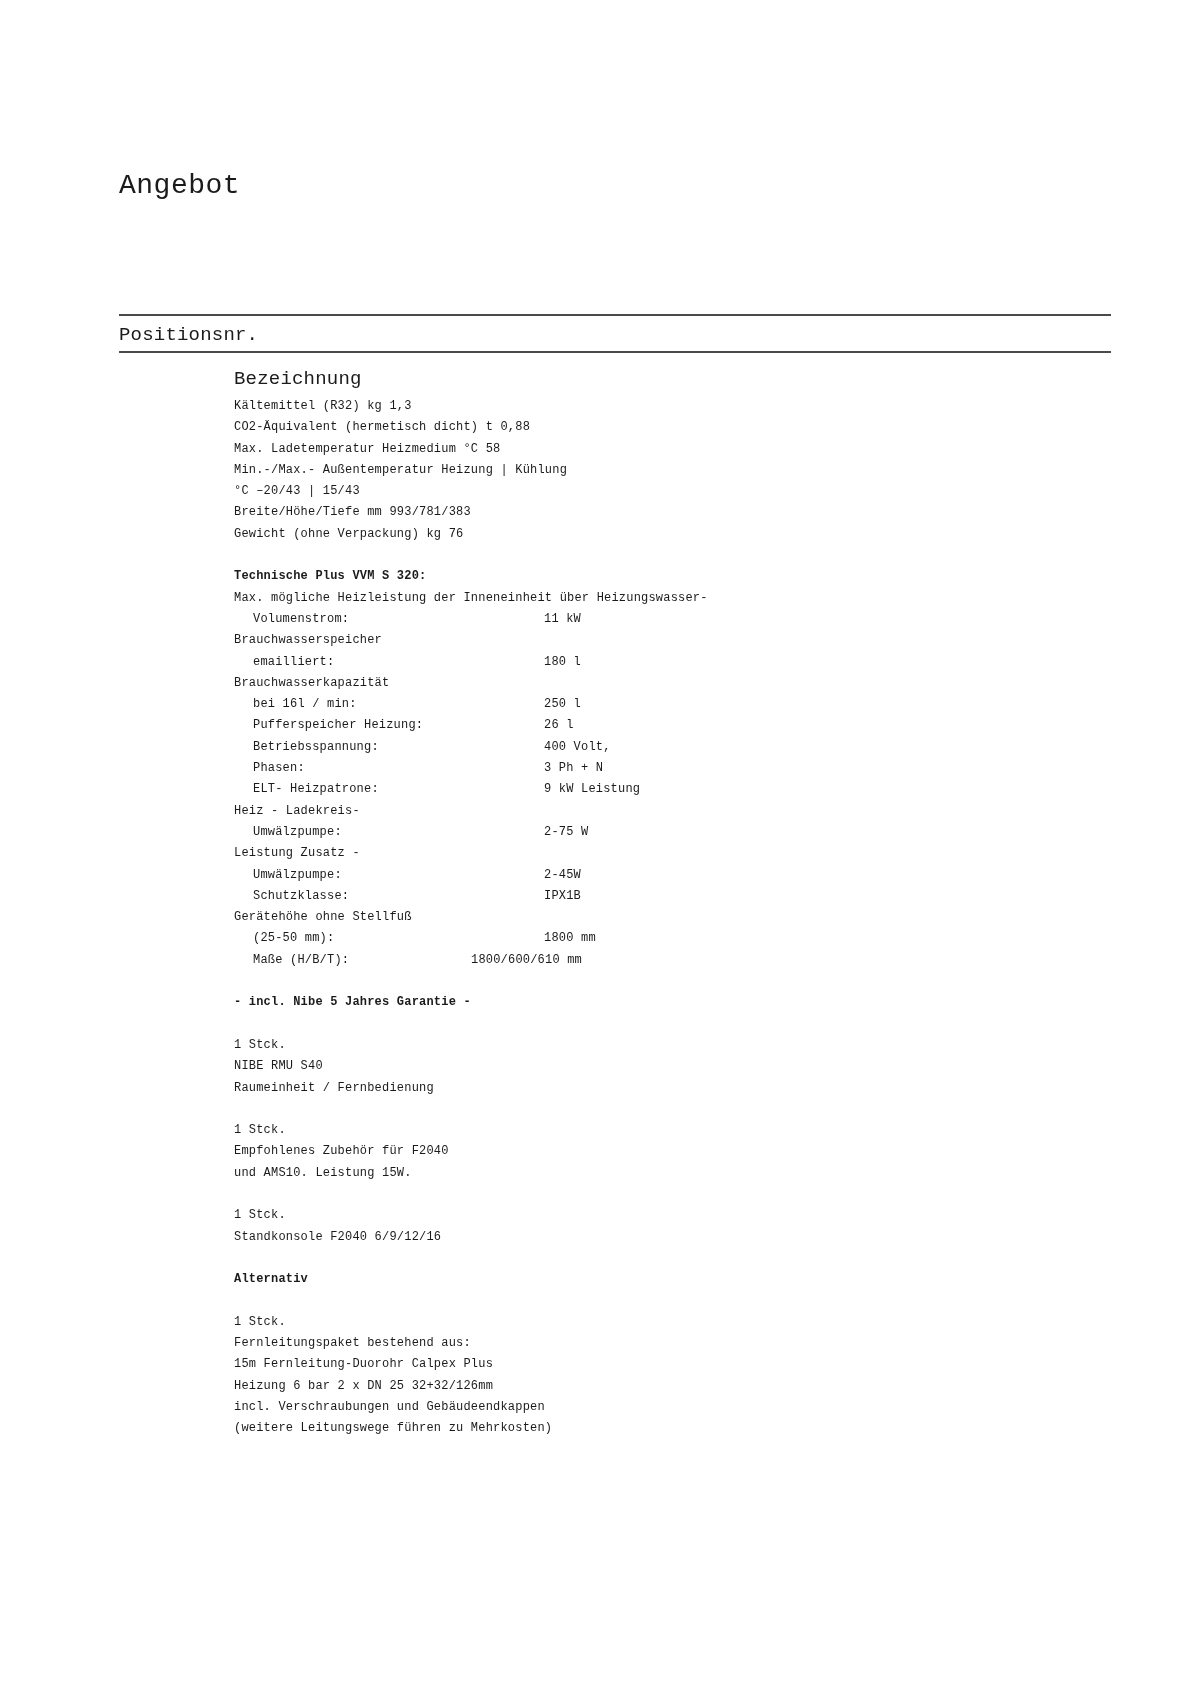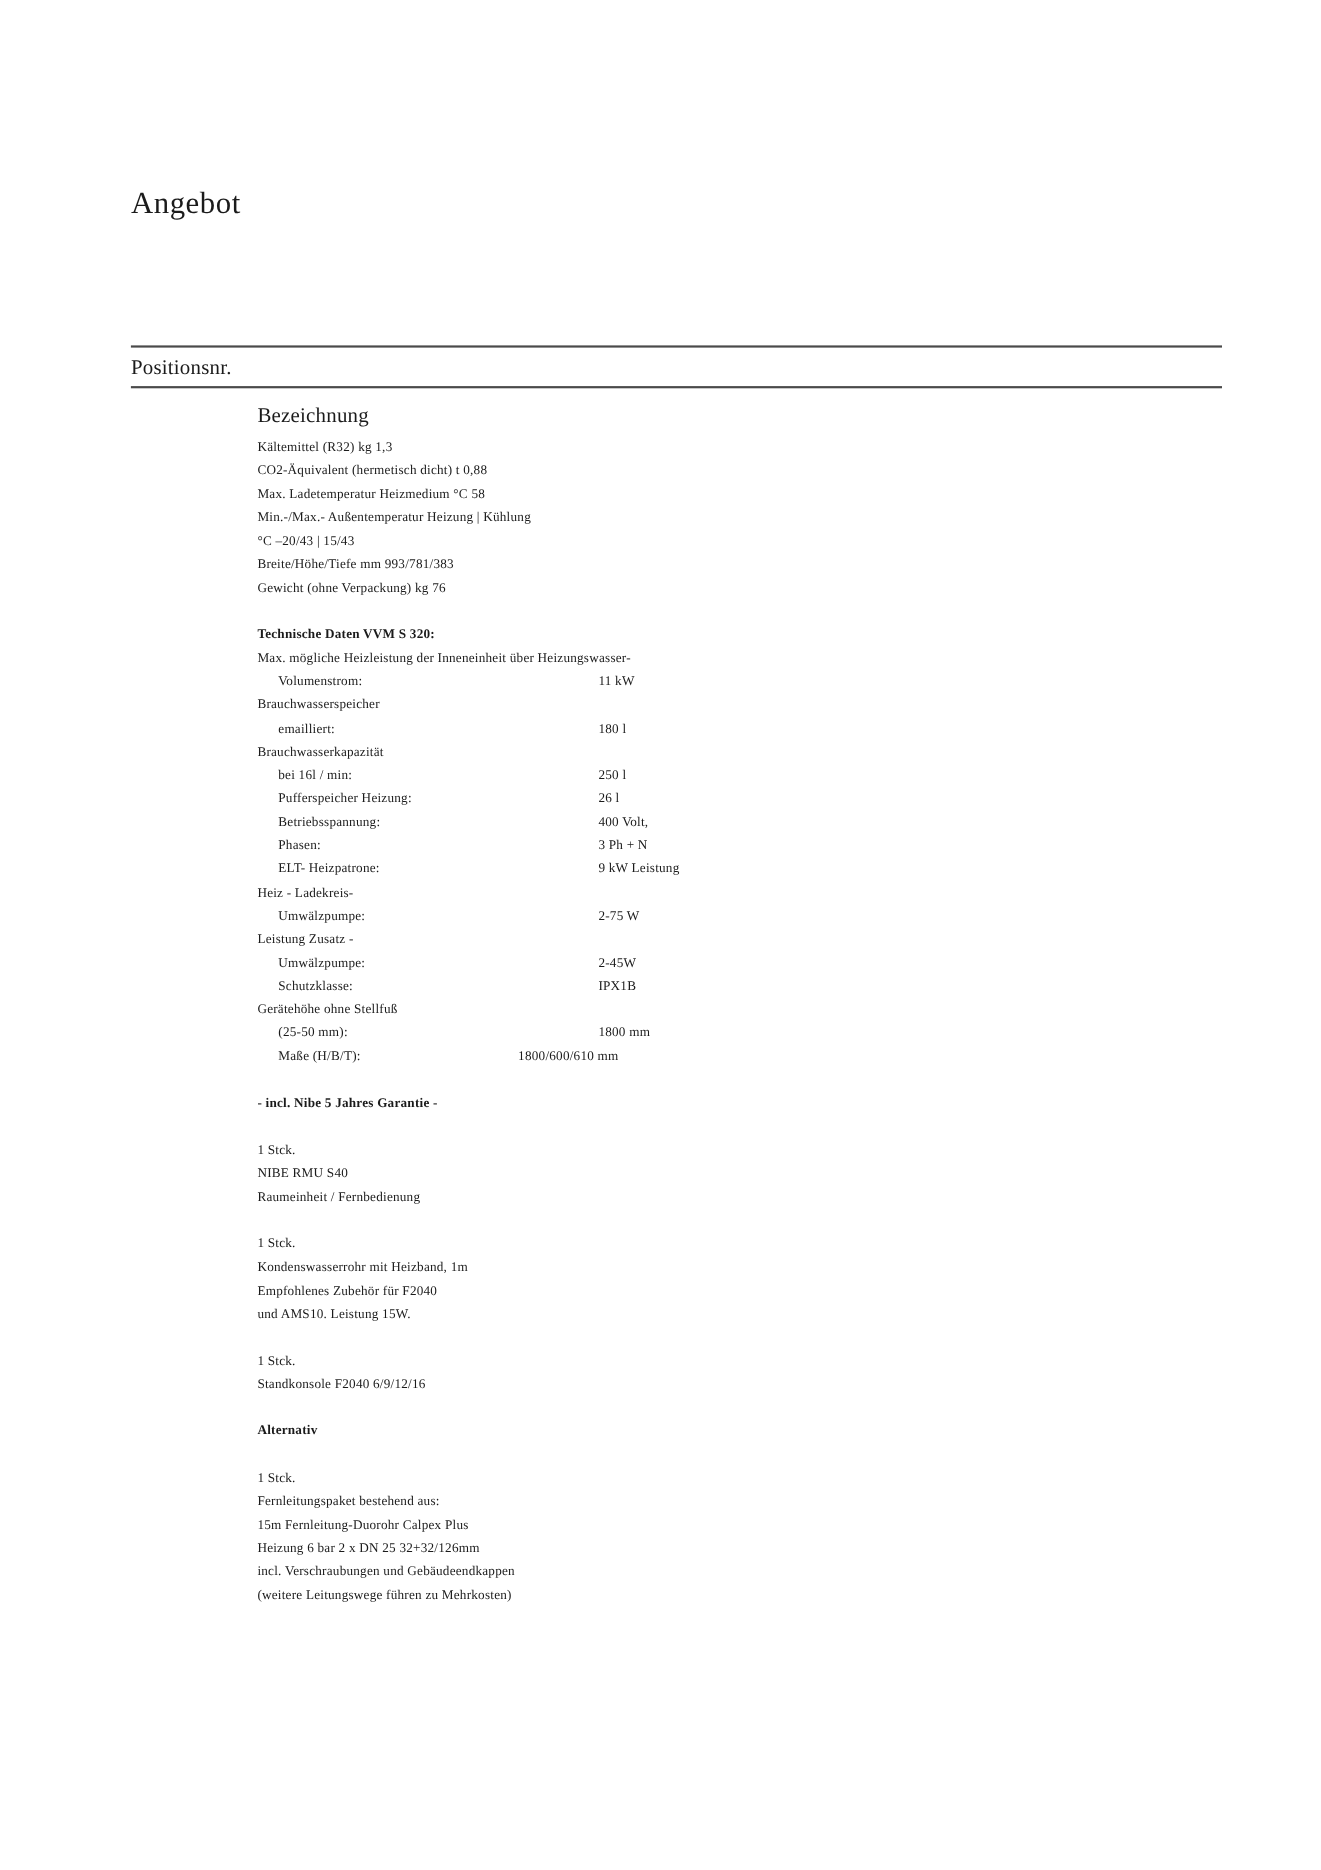--- a/index.html
+++ b/index.html
@@ -1,21 +1,21 @@
 <!DOCTYPE html>
 <html style="--text: #1b1b1b; --rule: #4a4a4a; --bg: #ffffff;"><head>
 <meta charset="utf-8">
 <style>
   html, body { margin: 0; padding: 0; background: #ffffff; }
   .page {
     position: relative;
     width: 1111px;
     height: 1700px;
     background: var(--bg, #ffffff);
-    font-family: Liberation Serif, serif;
+    font-family: Liberation Mono, monospace;
     color: var(--text, #1b1b1b);
     overflow: hidden;
   }
   .title {
     position: absolute;
     left: 119px;
     top: 170px;
     font-size: 28px;
     line-height: 32px;
     letter-spacing: 0.5px;
@@ -64,21 +64,21 @@
 
   <div class="content">
       <div class="line text">Kältemittel (R32) kg 1,3</div>
       <div class="line text">CO2-Äquivalent (hermetisch dicht) t 0,88</div>
       <div class="line text">Max. Ladetemperatur Heizmedium °C 58</div>
       <div class="line text">Min.-/Max.- Außentemperatur Heizung | Kühlung</div>
       <div class="line text">°C –20/43 | 15/43</div>
       <div class="line text">Breite/Höhe/Tiefe mm 993/781/383</div>
       <div class="line text">Gewicht (ohne Verpackung) kg 76</div>
       <div class="line blank">&nbsp;</div>
-      <div class="line bold">Technische Daten VVM S 320:</div>
+      <div class="line bold">Technische Plus VVM S 320:</div>
       <div class="line text">Max. mögliche Heizleistung der Inneneinheit über Heizungswasser-</div>
       <div class="line kv"><span class="label">Volumenstrom:</span><span class="value">11 kW</span></div>
       <div class="line text">Brauchwasserspeicher</div>
       <div class="line kv"><span class="label">emailliert:</span><span class="value">180 l</span></div>
       <div class="line text">Brauchwasserkapazität</div>
       <div class="line kv"><span class="label">bei 16l / min:</span><span class="value">250 l</span></div>
       <div class="line kv"><span class="label">Pufferspeicher Heizung:</span><span class="value">26 l</span></div>
       <div class="line kv"><span class="label">Betriebsspannung:</span><span class="value">400 Volt,</span></div>
       <div class="line kv"><span class="label">Phasen:</span><span class="value">3 Ph + N</span></div>
       <div class="line kv"><span class="label">ELT- Heizpatrone:</span><span class="value">9 kW Leistung</span></div>
@@ -91,21 +91,20 @@
       <div class="line kv"><span class="label">(25-50 mm):</span><span class="value">1800 mm</span></div>
       <div class="line kv-wide"><span class="label">Maße (H/B/T):</span><span class="value">1800/600/610 mm</span></div>
       <div class="line blank">&nbsp;</div>
       <div class="line bold">- incl. Nibe 5 Jahres Garantie -</div>
       <div class="line blank">&nbsp;</div>
       <div class="line text">1 Stck.</div>
       <div class="line text">NIBE RMU S40</div>
       <div class="line text">Raumeinheit / Fernbedienung</div>
       <div class="line blank">&nbsp;</div>
       <div class="line text">1 Stck.</div>
-      <div class="line text">Kondenswasserrohr mit Heizband, 1m</div>
       <div class="line text">Empfohlenes Zubehör für F2040</div>
       <div class="line text">und AMS10. Leistung 15W.</div>
       <div class="line blank">&nbsp;</div>
       <div class="line text">1 Stck.</div>
       <div class="line text">Standkonsole F2040 6/9/12/16</div>
       <div class="line blank">&nbsp;</div>
       <div class="line bold">Alternativ</div>
       <div class="line blank">&nbsp;</div>
       <div class="line text">1 Stck.</div>
       <div class="line text">Fernleitungspaket bestehend aus:</div>

